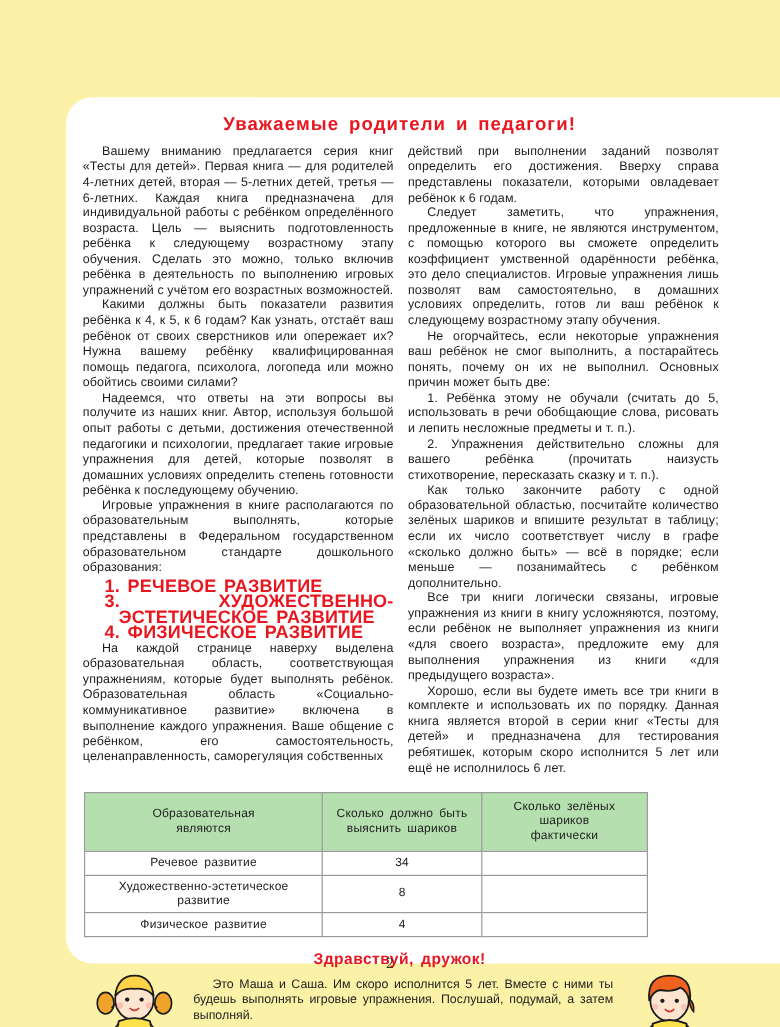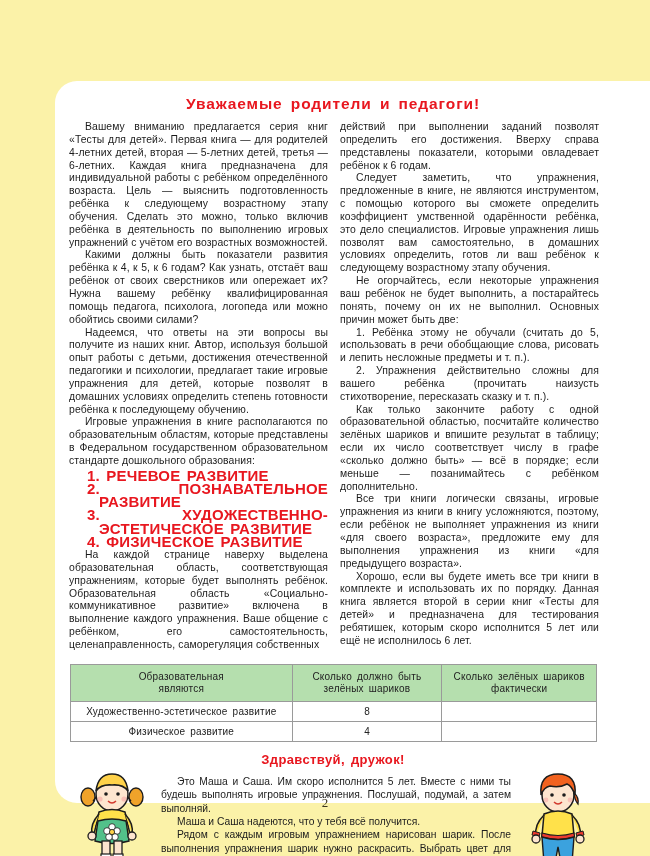--- a/index.html
+++ b/index.html
@@ -70,21 +70,21 @@
     letter-spacing: 0.2px;
     padding-left: 30px;
     text-indent: -12px;
     word-spacing: 2px;
   }
   
   .tbl-wrap {
     margin: 12px 6px 0 7px;
   }
   table.score {
-    width: 527px;
+    width: 470px;
     border-collapse: collapse;
     font-size: 10px;
     color: #222;
   }
   table.score th, table.score td {
     border: 1px solid #9a9a9a;
   }
   table.score thead th {
     background: #b5dfae;
     font-weight: normal;
@@ -164,34 +164,33 @@
   <div class="inner">
 
     <div class="main-title">Уважаемые  родители  и  педагоги!</div>
 
     <div class="cols">
 
       <div class="col">
         <p>Вашему вниманию предлагается серия книг «Тесты для детей». Первая книга — для родителей 4-летних детей, вторая — 5-летних детей, третья — 6-летних. Каждая книга предназначена для индивидуальной работы с ребёнком определённого возраста. Цель — выяснить подготовленность ребёнка к следующему возрастному этапу обучения. Сделать это можно, только включив ребёнка в деятельность по выполнению игровых упражнений с учётом его возрастных возможностей.</p>
         <p>Какими должны быть показатели развития ребёнка к 4, к 5, к 6 годам? Как узнать, отстаёт ваш ребёнок от своих сверстников или опережает их? Нужна вашему ребёнку квалифицированная помощь педагога, психолога, логопеда или можно обойтись своими силами?</p>
         <p>Надеемся, что ответы на эти вопросы вы получите из наших книг. Автор, используя большой опыт работы с детьми, достижения отечественной педагогики и психологии, предлагает такие игровые упражнения для детей, которые позволят в домашних условиях определить степень готовности ребёнка к последующему обучению.</p>
-        <p>Игровые упражнения в книге располагаются по образовательным областям, которые представлены в Федеральном государственном образовательном стандарте дошкольного образования:</p>
+        <p>Игровые упражнения в книге располагаются по образовательным выполнять, которые представлены в Федеральном государственном образовательном стандарте дошкольного образования:</p>
         <ul class="redlist">
           <li>1. РЕЧЕВОЕ  РАЗВИТИЕ</li>
-          <li>2. ПОЗНАВАТЕЛЬНОЕ  РАЗВИТИЕ</li>
           <li>3. ХУДОЖЕСТВЕННО-ЭСТЕТИЧЕСКОЕ     РАЗВИТИЕ</li>
           <li>4. ФИЗИЧЕСКОЕ  РАЗВИТИЕ</li>
         </ul>
         <p>На каждой странице наверху выделена образовательная область, соответствующая упражнениям, которые будет выполнять ребёнок. Образовательная область «Социально-коммуникативное развитие» включена в выполнение каждого упражнения. Ваше общение с ребёнком, его самостоятельность, целенаправленность, саморегуляция собственных</p>
       </div>
 
       <div class="col">
         <p class="noind">действий при выполнении заданий позволят определить его достижения. Вверху справа представлены показатели, которыми овладевает ребёнок к 6 годам.</p>
         <p>Следует заметить, что упражнения, предложенные в книге, не являются инструментом, с помощью которого вы сможете определить коэффициент умственной одарённости ребёнка, это дело специалистов. Игровые упражнения лишь позволят вам самостоятельно, в домашних условиях определить, готов ли ваш ребёнок к следующему возрастному этапу обучения.</p>
-        <p>Не огорчайтесь, если некоторые упражнения ваш ребёнок не будет выполнить, а постарайтесь понять, почему он их не выполнил. Основных причин может быть две:</p>
+        <p>Не огорчайтесь, если некоторые упражнения ваш ребёнок не смог выполнить, а постарайтесь понять, почему он их не выполнил. Основных причин может быть две:</p>
         <p>1. Ребёнка этому не обучали (считать до 5, использовать в речи обобщающие слова, рисовать и лепить несложные предметы и т. п.).</p>
         <p>2. Упражнения действительно сложны для вашего ребёнка (прочитать наизусть стихотворение, пересказать сказку и т. п.).</p>
         <p>Как только закончите работу с одной образовательной областью, посчитайте количество зелёных шариков и впишите результат в таблицу; если их число соответствует числу в графе «сколько должно быть» — всё в порядке; если меньше — позанимайтесь с ребёнком дополнительно.</p>
         <p>Все три книги логически связаны, игровые упражнения из книги в книгу усложняются, поэтому, если ребёнок не выполняет упражнения из книги «для своего возраста», предложите ему для выполнения упражнения из книги «для предыдущего возраста».</p>
         <p>Хорошо, если вы будете иметь все три книги в комплекте и использовать их по порядку. Данная книга является второй в серии книг «Тесты для детей» и предназначена для тестирования ребятишек, которым скоро исполнится 5 лет или ещё не исполнилось 6 лет.</p>
       </div>
 
     </div>
 
     <div class="tbl-wrap">
@@ -202,29 +201,34 @@
             <col class="c3">
           </colgroup>
         <thead>
           <tr>
             <th>
               <span>Образовательная</span><br>
               <span>являются</span>
             </th>
             <th>
               <span>Сколько  должно  быть</span><br>
-              <span>зелёных  шариков</span>
+              <span>выяснить  шариков</span>
             </th>
             <th>
               <span>Сколько  зелёных  шариков</span><br>
               <span>фактически</span>
             </th>
           </tr>
         </thead>
         <tbody>
+          <tr>
+            <td class="area">Речевое  развитие</td>
+            <td class="count">34</td>
+            <td class="fact"></td>
+          </tr>
           <tr>
             <td class="area">Художественно-эстетическое  развитие</td>
             <td class="count">8</td>
             <td class="fact"></td>
           </tr>
           <tr>
             <td class="area">Физическое  развитие</td>
             <td class="count">4</td>
             <td class="fact"></td>
           </tr>

